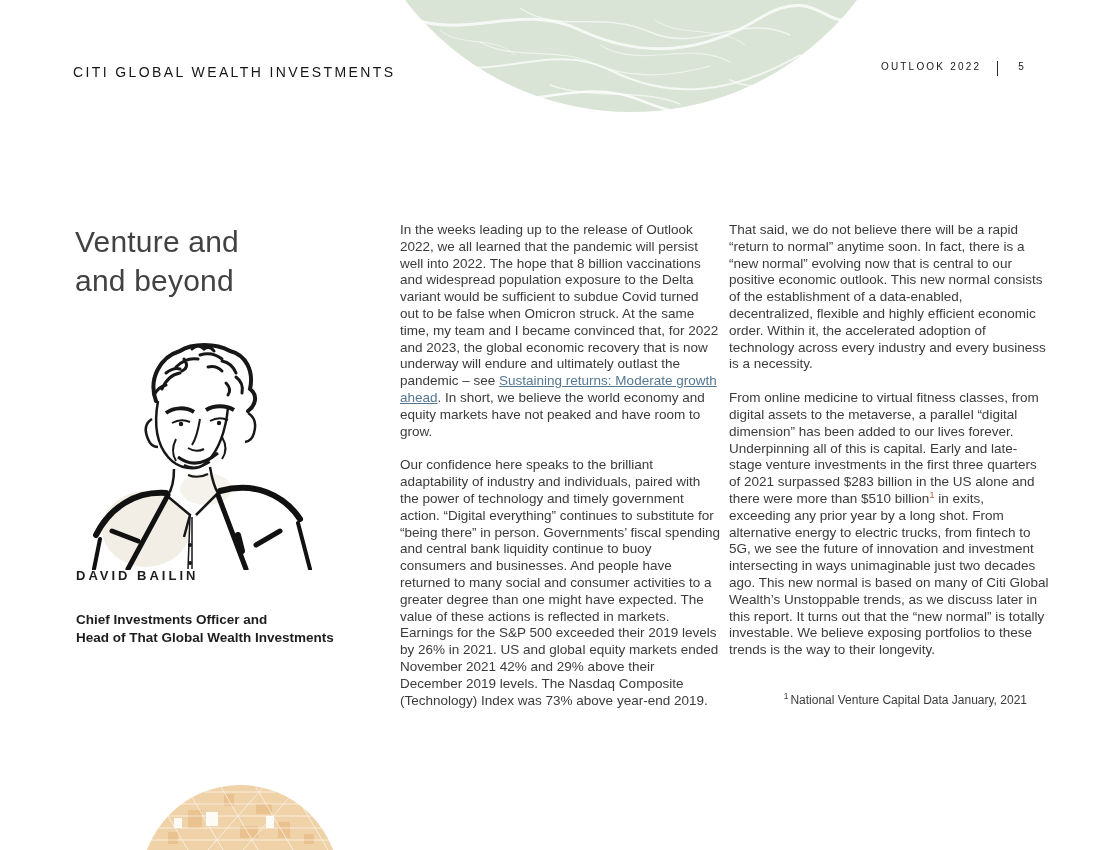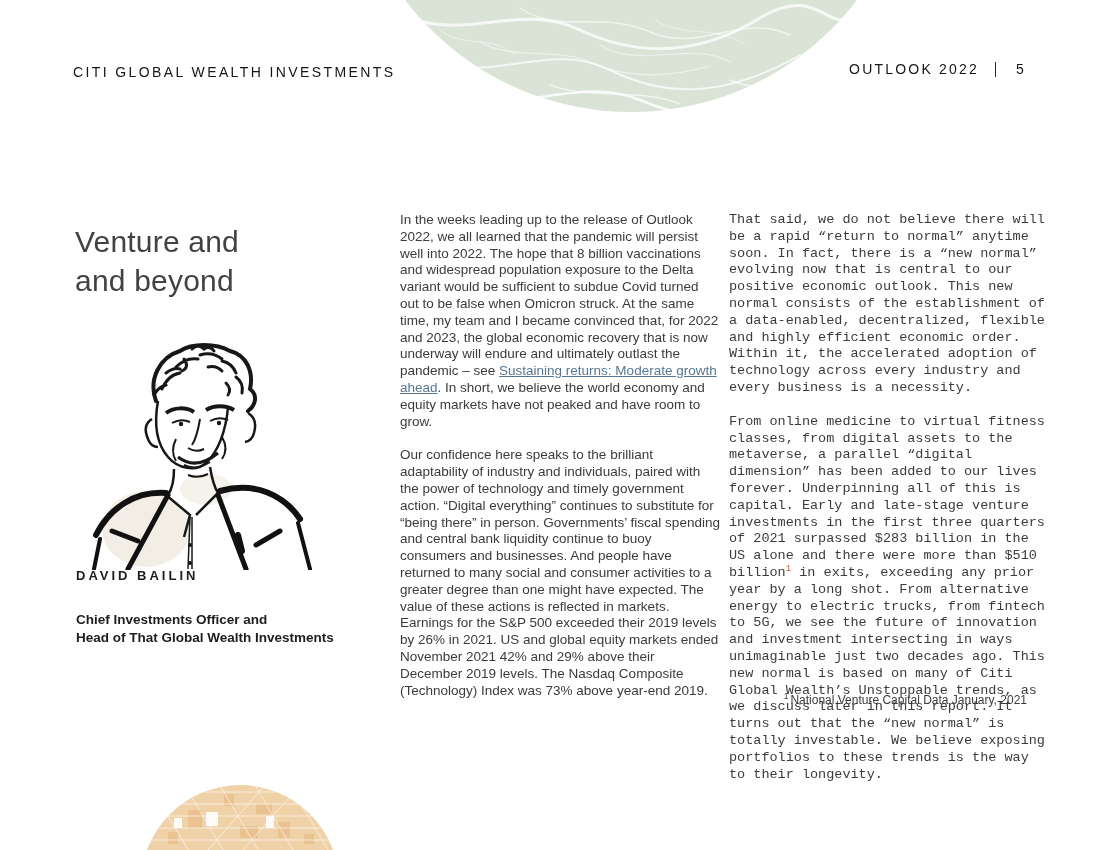--- a/index.html
+++ b/index.html
@@ -6,22 +6,22 @@
   .page{
     position:relative;width:1100px;height:850px;background:#ffffff;overflow:hidden;
     font-family:"Liberation Sans","DejaVu Sans",sans-serif;color:#3b3b3b;
   }
   
   .hdr-brand{
     position:absolute;left:73px;top:64px;font-size:14px;letter-spacing:2.4px;
     color:#161616;font-weight:normal;
   }
   .hdr-right{
-    position:absolute;right:74px;top:61px;display:flex;align-items:flex-end;
-    font-size:14px;letter-spacing:2.2px;color:#161616;
+    position:absolute;right:74px;top:61px;display:flex;align-items:flex-start;
+    font-size:10px;letter-spacing:2.2px;color:#161616;
   }
   .hdr-divider{width:1px;height:15px;background:#2a2a2a;margin:0 14px 0 16px;}
   .hdr-page{padding-left:6px;}
   
   .circle-top{position:absolute;left:400px;top:0;width:460px;height:116px;pointer-events:none;}
   .circle-bottom{position:absolute;left:128px;top:782px;width:235px;height:68px;pointer-events:none;}
   
   .title{
     position:absolute;left:75px;top:202px;width:320px;
     font-size:30px;line-height:39px;color:#424242;font-weight:normal;letter-spacing:0.2px;
@@ -29,23 +29,23 @@
   .portrait{position:absolute;left:88px;top:338px;width:240px;height:232px;}
   .author-name{
     position:absolute;left:76px;top:568px;font-size:13px;font-weight:bold;
     letter-spacing:3px;color:#1d1d1d;
   }
   .author-role{
     position:absolute;left:76px;top:611px;font-size:13.5px;font-weight:bold;
     line-height:18px;color:#1d1d1d;
   }
   
-  .col{position:absolute;top:212px;width:320px;font-size:13.5px;line-height:16.8px;color:#3b3b3b;}
+  .col{position:absolute;top:222px;width:320px;font-size:13.5px;line-height:16.8px;color:#3b3b3b;}
   .col-mid{left:400px;}
-  .col-right{left:729px;font-family:Liberation Mono, monospace;}
+  .col-right{left:729px;}
   .col p{margin:0 0 17px 0;}
   a.doclink{color:#557791;text-decoration:underline;text-decoration-color:#557791;cursor:pointer;}
   sup.fn-ref{color:#bf5b2a;font-size:9px;line-height:0;vertical-align:super;}
   .footnote{
     position:absolute;left:729px;top:693px;width:298px;text-align:right;
     font-size:12px;color:#3b3b3b;
   }
   .footnote sup{font-size:8.5px;line-height:0;vertical-align:super;color:#3b3b3b;}
   .footnote .fn-text{margin-left:2px;}
 </style>

